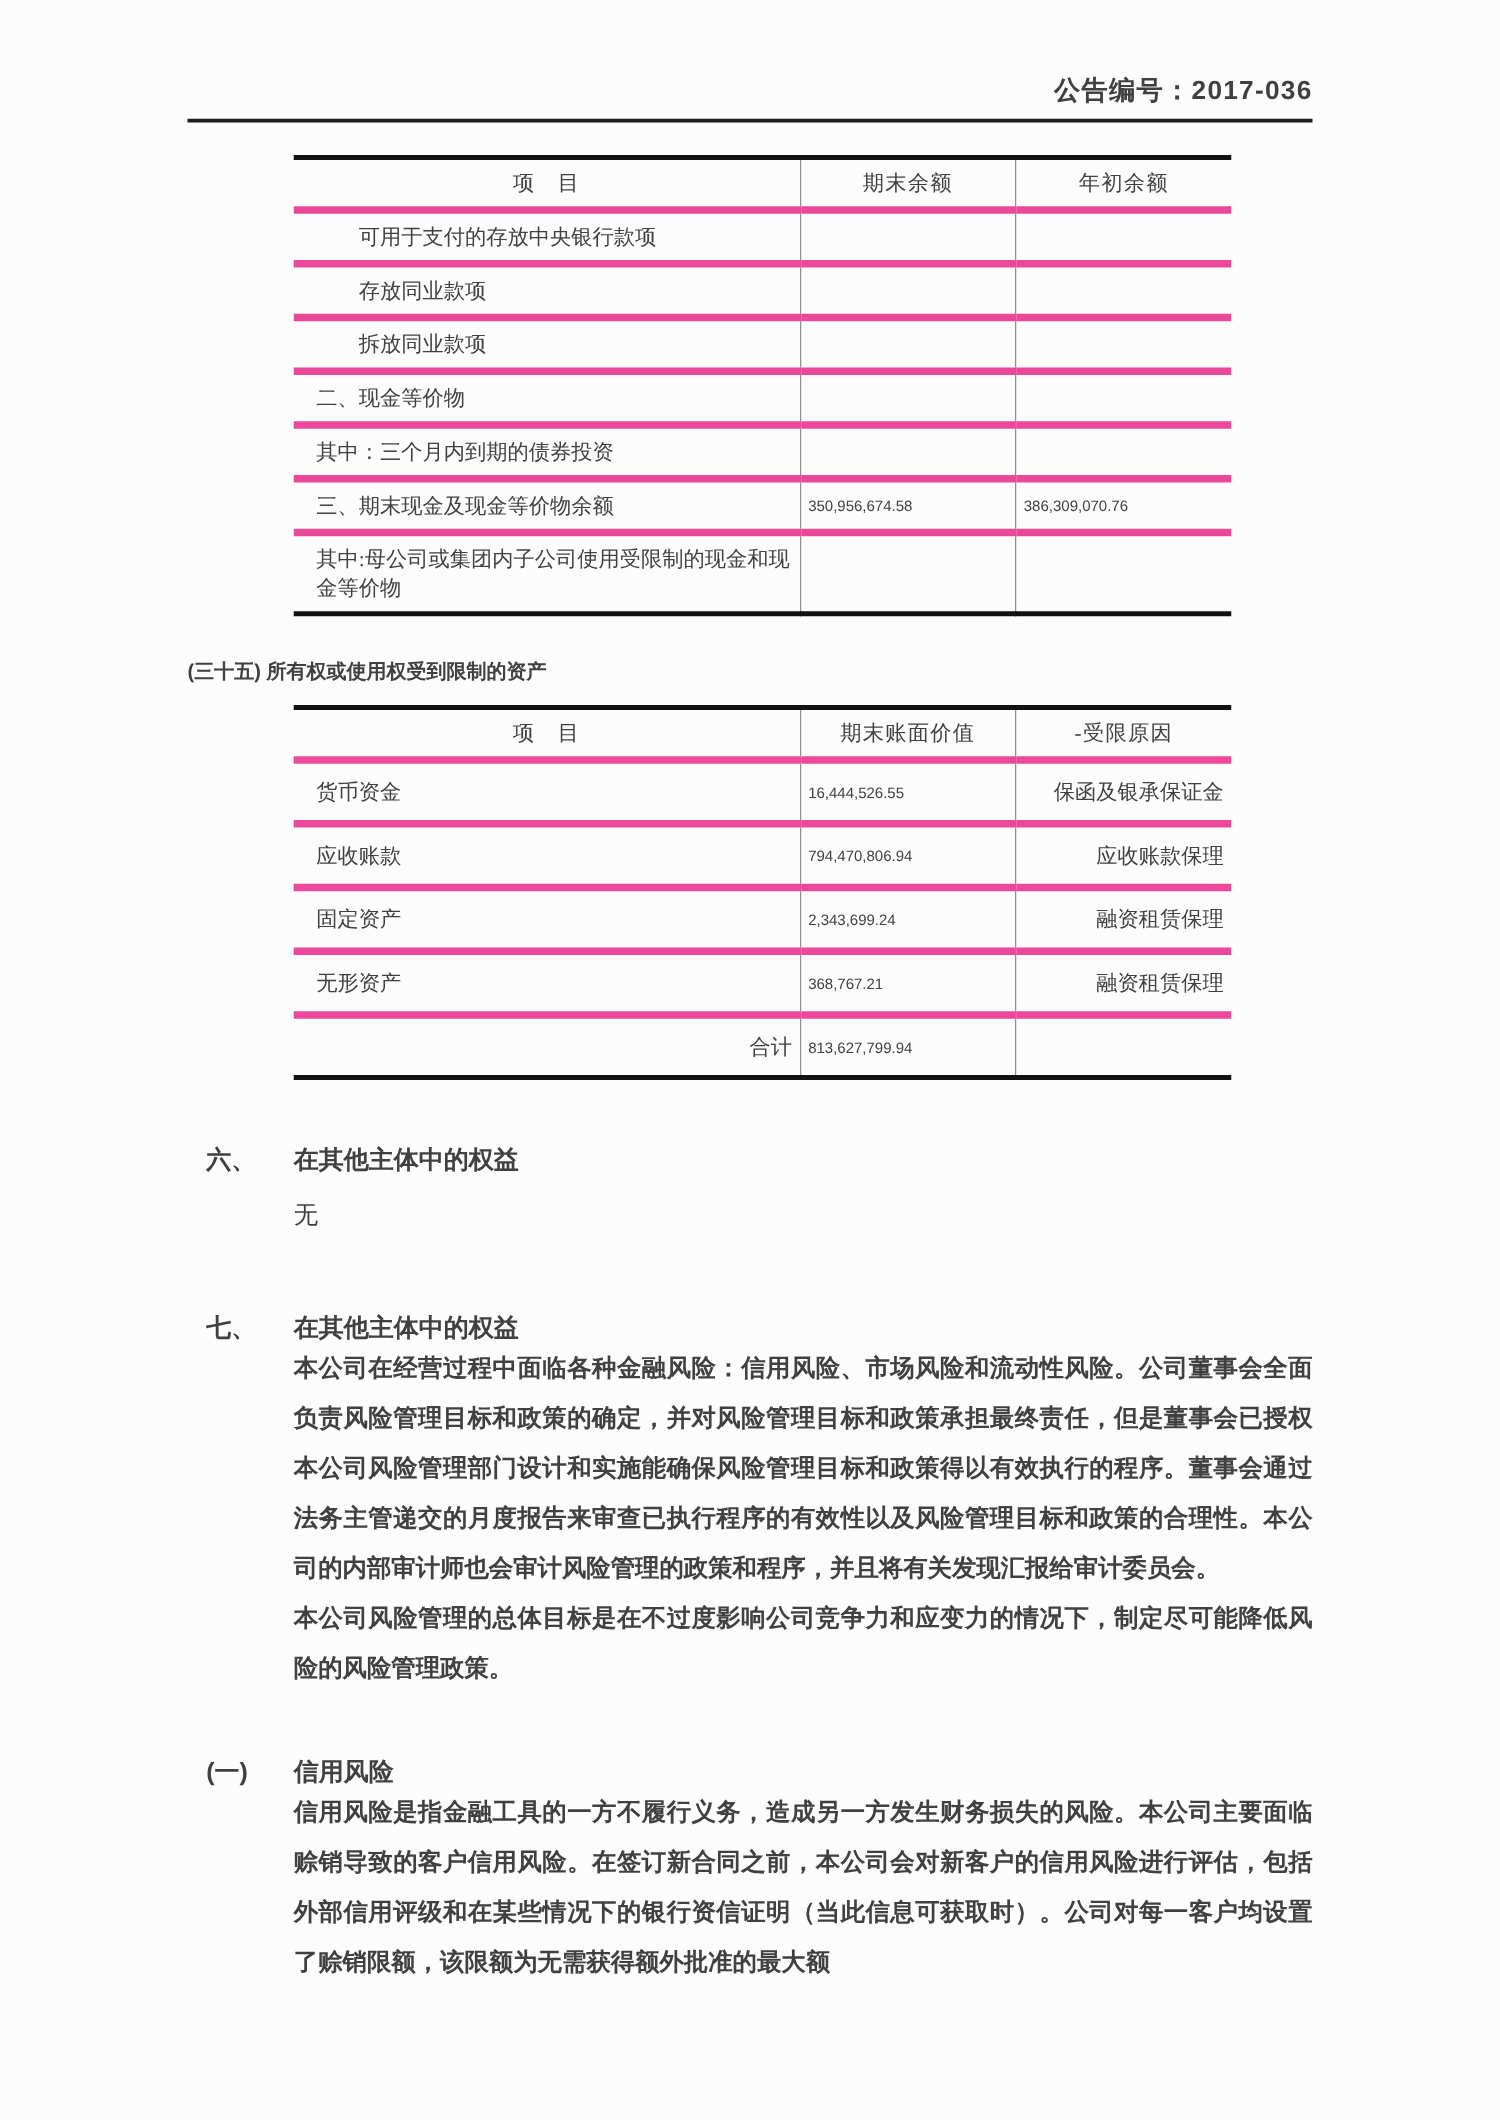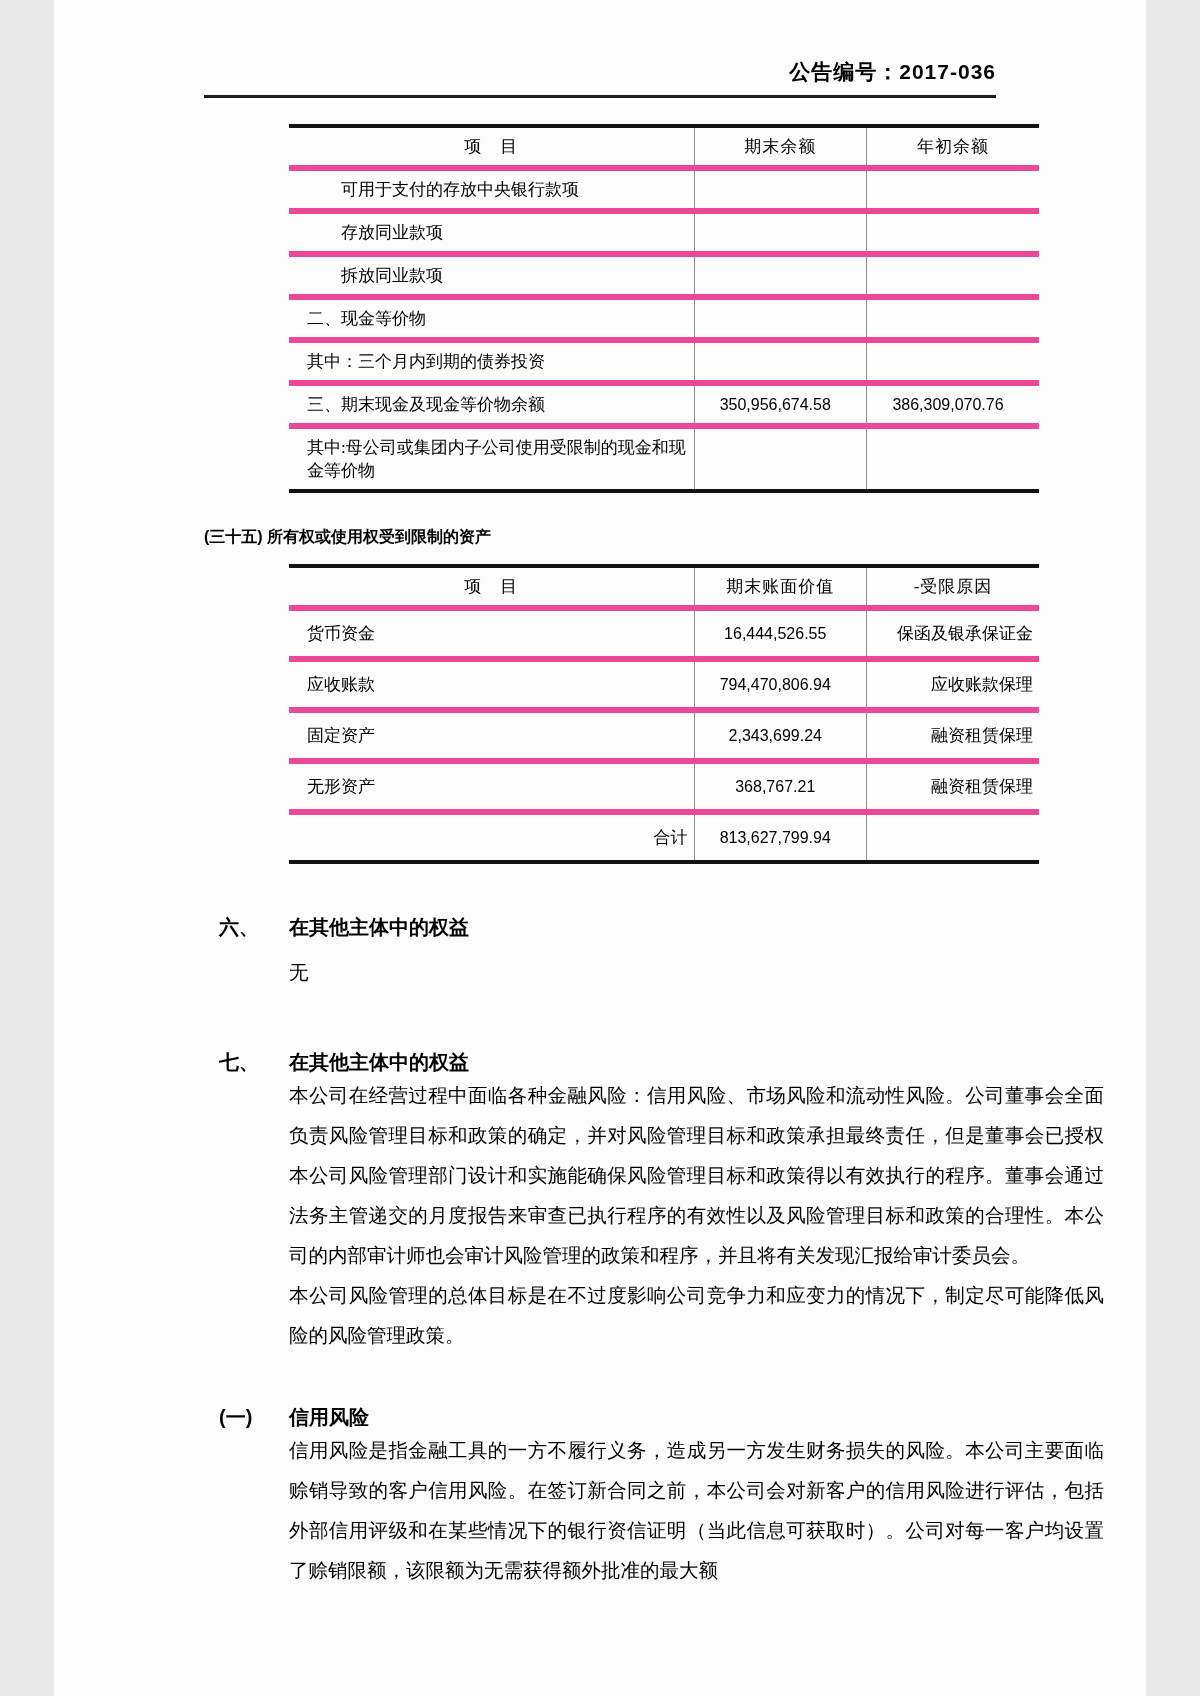--- a/index.html
+++ b/index.html
@@ -1,21 +1,21 @@
 <!DOCTYPE html>
 <html><head>
 <meta charset="utf-8">
 <style>
   html,body{margin:0;padding:0;background:#e9e9e9;}
   .page{
     position:relative;
-    width:1092px;height:1696px;
+    width:1200px;height:1696px;
     margin:0 auto;
     background:#fcfcfc;
-    color:#000000;
+    color:#404040;
     font-family:"Liberation Serif","DejaVu Serif",serif;
     box-sizing:border-box;
     padding:58px 150px 0 150px;
     overflow:hidden;
   }
   
   .doc-header{
     text-align:right;
     font-size:21px;
     font-weight:700;
@@ -47,25 +47,25 @@
     vertical-align:middle;
     font-weight:400;
   }
   .fin-table tr:first-child td,.fin-table tr:first-child th{border-top:none;}
   .fin-table .v1,.fin-table .v2{border-left:1px solid #8f8f8f;}
   .fin-table th{text-align:center;letter-spacing:1px;}
   .cell-item{text-align:left;}
   .ind-main{padding-left:18px !important;}
   .ind-sub{padding-left:52px !important;}
   .num{
-    text-align:center;
+    text-align:left;
     padding-right:16px !important;
     font-family:"Liberation Sans","DejaVu Sans",sans-serif;
     font-weight:600;
-    font-size:16px;
+    font-size:12px;
   }
   .reason{padding-left:14px !important;text-align:right;}
   .total-label{text-align:right;}
   .tbl2 td{padding-top:11px;padding-bottom:11px;}
   
   .sec-35{
     margin:34px 0 16px 0;
     font-size:16px;
     font-weight:700;
     font-family:"Liberation Sans","DejaVu Sans",sans-serif;
@@ -88,21 +88,21 @@
     font-size:19.5px;
     line-height:40px;
     text-align:justify;
     text-justify:inter-ideograph;
   }
   .plain{text-align:left;}
   .mt50{margin-top:50px;}
   .mt56{margin-top:56px;}
   .mt48{margin-top:48px;}
   .mt12{margin-top:12px;}
-  .para{margin:0 16px 0 85px;}
+  .para{margin:0 16px 0 85px;font-weight:bold;}
 </style>
 </head>
 <body>
 
 <div class="page">
 
   <div class="doc-header">公告编号：2017-036</div>
   <div class="header-rule"></div>
 
   <table class="fin-table tbl1" style="margin-top:26px;">

